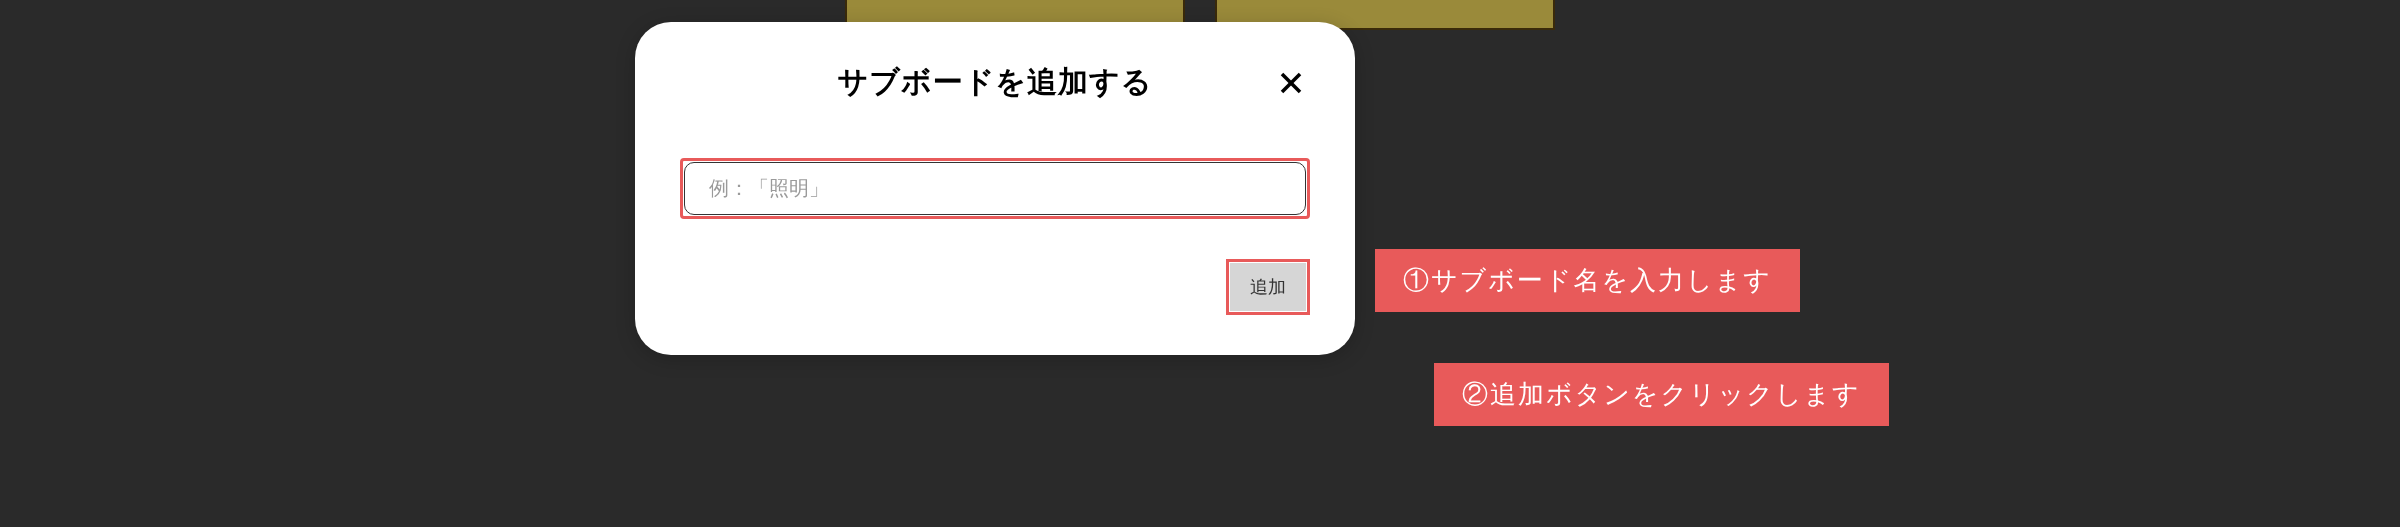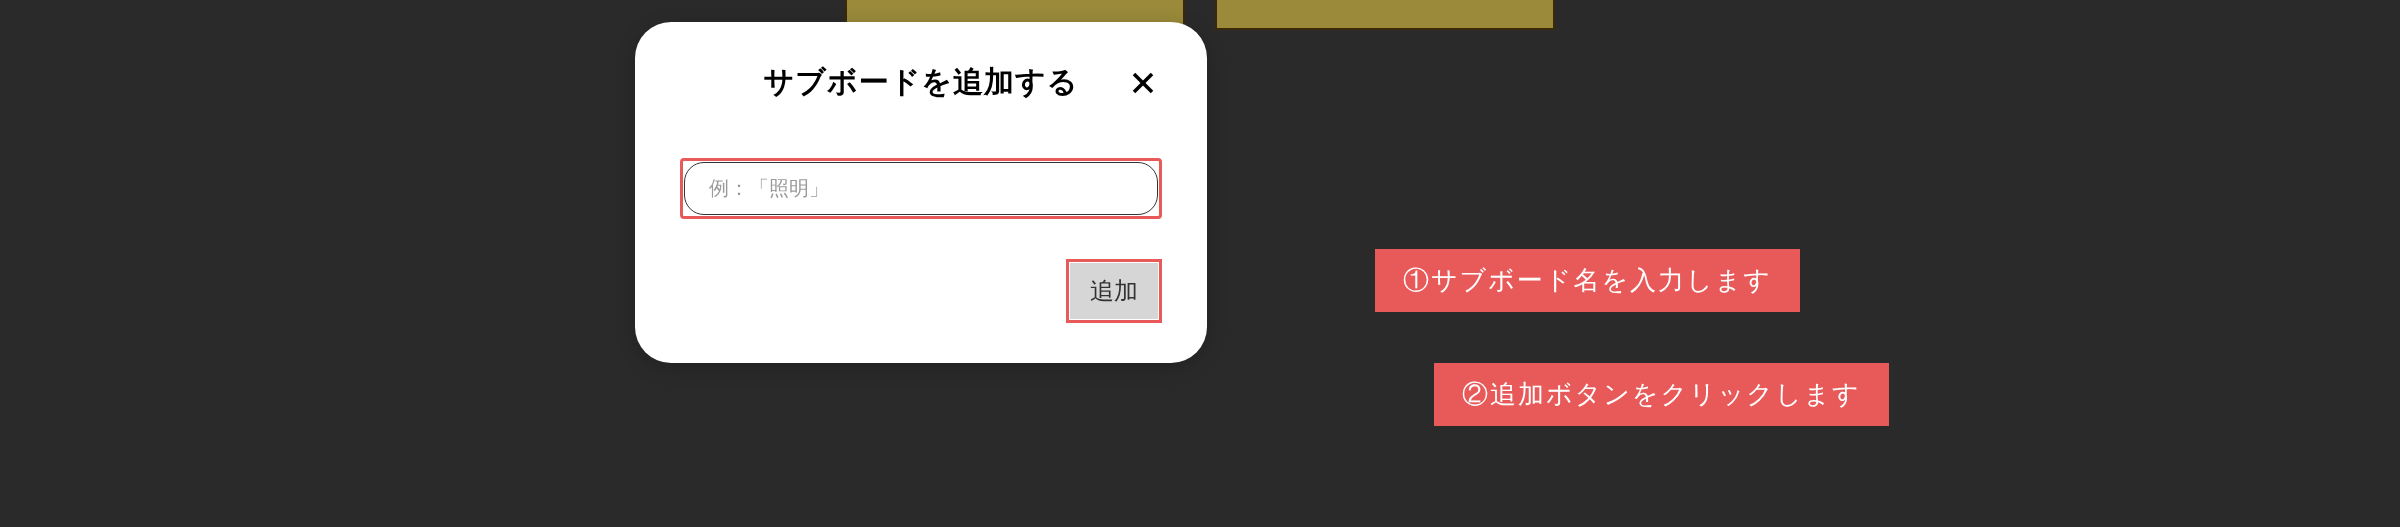--- a/index.html
+++ b/index.html
@@ -23,21 +23,21 @@
       width: 340px;
       height: 30px;
       background: #9a8a3a;
       border: 2px solid #3a2a0a;
       border-top: none;
     }
     .dialog {
       position: absolute;
       top: 22px;
       left: 635px;
-      width: 572px;
+      width: 720px;
       background: #ffffff;
       border-radius: 36px;
       padding: 40px 45px 40px 45px;
       box-shadow: 0 4px 20px rgba(0,0,0,0.2);
     }
     .dialog-header {
       position: relative;
       display: flex;
       justify-content: center;
       align-items: center;
@@ -69,41 +69,41 @@
       margin-left: 2px;
     }
     .input-wrap {
       border: 3px solid #e85a5a;
       border-radius: 4px;
       padding: 1px;
     }
     .text-input {
       width: 100%;
       border: 1px solid #333;
-      border-radius: 20px;
+      border-radius: 10px;
       padding: 14px 24px;
       font-size: 20px;
       color: #333;
       outline: none;
     }
     .text-input::placeholder { color: #9a9a9a; }
     .dialog-footer {
       display: flex;
       justify-content: flex-end;
       margin-top: 40px;
     }
     .add-btn-wrap {
       border: 3px solid #e85a5a;
       padding: 1px;
     }
     .add-btn {
       background: #d6d6d6;
       border: none;
       padding: 12px 20px;
-      font-size: 24px;
+      font-size: 18px;
       color: #333;
       cursor: pointer;
       font-family: Liberation Sans, sans-serif;
     }
     .callout {
       position: absolute;
       background: #e85a5a;
       color: #ffffff;
       font-size: 26px;
       font-weight: 500;

